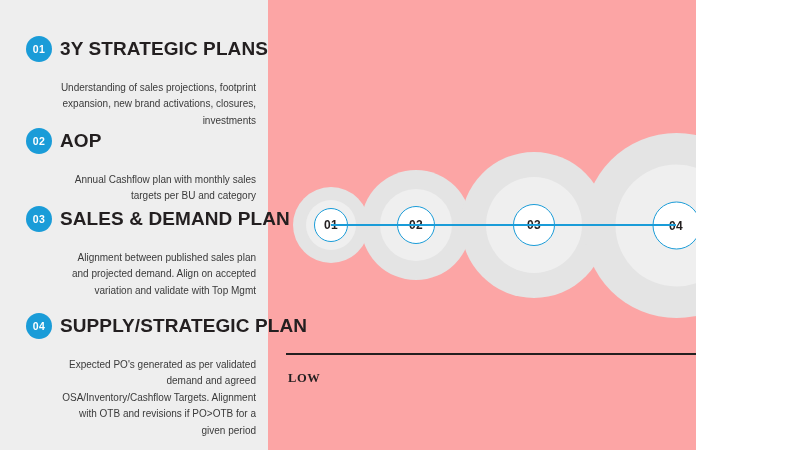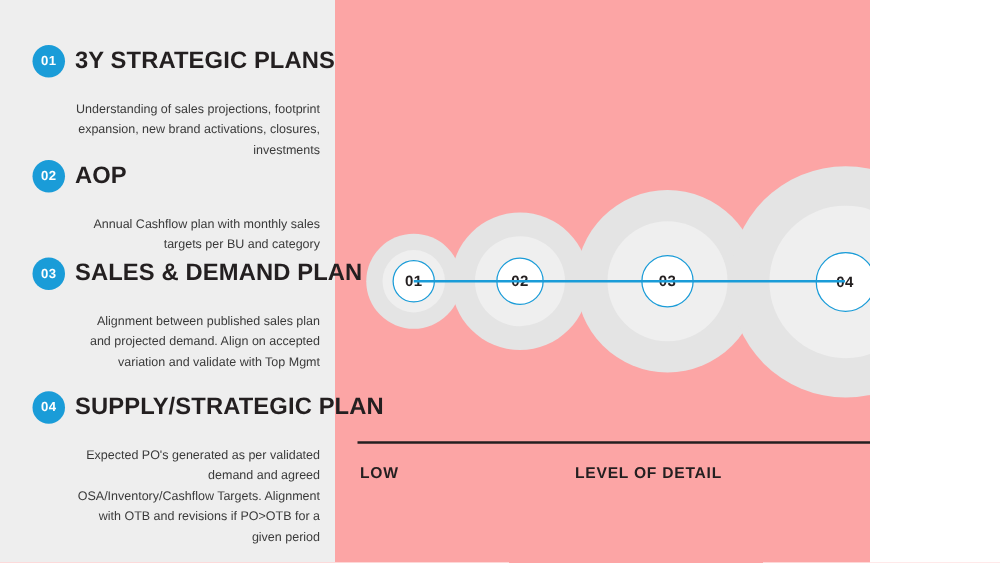--- a/index.html
+++ b/index.html
@@ -132,20 +132,21 @@
     border-bottom: 6px solid transparent;
     border-left: 11px solid #231f20;
   }
   .axis-label {
     position: absolute;
     font-size: 12.5px;
     font-weight: bold;
     color: #231f20;
     letter-spacing: 0.6px;
     white-space: nowrap;
+    font-family: Liberation Serif, serif;
   }
 </style>
 </head>
 <body>
 
 <div id="page">
 
   <div id="left-panel">
 
     <div class="step-block" style="top:36px;">
@@ -206,18 +207,17 @@
       <div class="ring" style="width:185px; height:185px;"></div>
       <div class="ring inner" style="width:122px; height:122px;"></div>
       <div class="node-circle" style="width:46px; height:46px;">
         <span class="node-label">04</span>
       </div>
     </div>
 
     <div id="axis-line" style="left:18px; top:353px; width:483px;"></div>
     <div id="axis-arrow" style="left:498px; top:348px;"></div>
     <div class="axis-label" style="left:20px; top:371px;">LOW</div>
-    <div class="axis-label" style="left:192px; top:371px;">LEVEL OF DETAIL</div>
     <div class="axis-label" style="left:460px; top:353px;">HIGH</div>
 
   </div>
 
 </div>
 
 </body></html>

